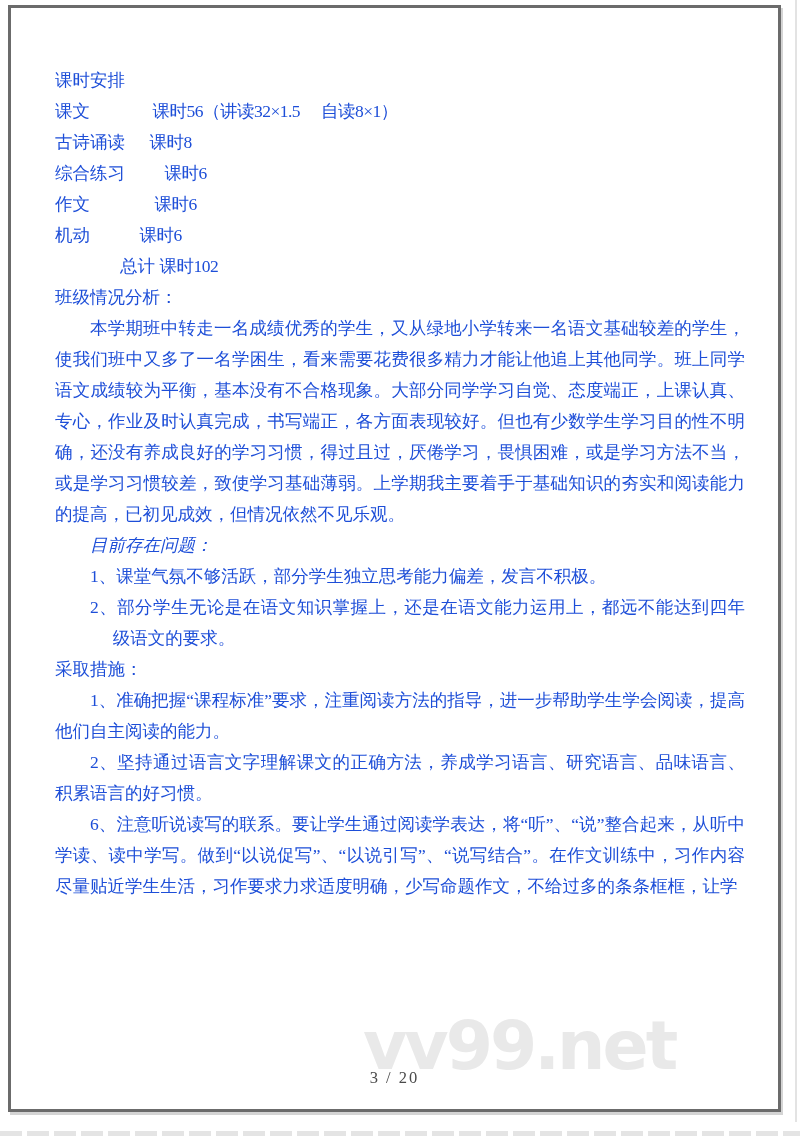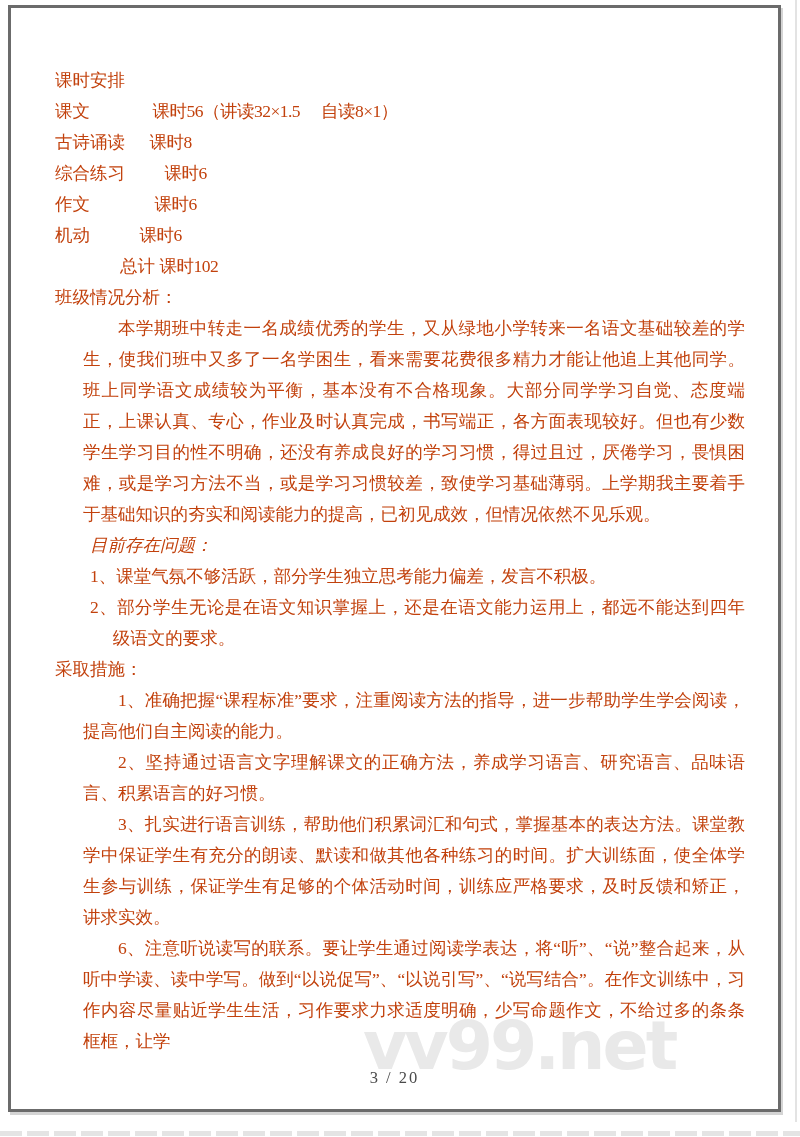--- a/index.html
+++ b/index.html
@@ -51,36 +51,36 @@
     font-size: 68px;
     letter-spacing: -3px;
     color: #e9e9e9;
     white-space: nowrap;
     line-height: 1;
   }
   .content {
     position: relative;
     z-index: 2;
     padding: 60px 36px 0 47px;
-    color: #c2410c;
+    color: #1d4ed8;
     font-size: 17.5px;
     line-height: 31px;
     text-align: justify;
   }
   .sched-row { white-space: nowrap; text-align: left; }
   .sched-label { display: inline-block; }
   .sched-row:nth-of-type(2) .sched-label { min-width: 93px; }
   .sched-row:nth-of-type(3) .sched-label { min-width: 90px; }
   .sched-row:nth-of-type(4) .sched-label { min-width: 105px; }
   .sched-row:nth-of-type(5) .sched-label { min-width: 95px; }
   .sched-row:nth-of-type(6) .sched-label { min-width: 80px; }
   .sched-row:nth-of-type(7) .sched-label { min-width: 100px; text-align: right; }
   .sched-value { letter-spacing: -0.5px; margin-top: 31px; }
   p { margin: 0; }
-  .indent-first { text-indent: 2em; margin-left: 28px; }
+  .indent-first { text-indent: 2em; }
   .indent-line { text-indent: 2em; font-style: italic; }
   .hang-item { padding-left: 3.3em; text-indent: -1.3em; }
   .footer {
     position: absolute;
     left: 0; bottom: 24px; width: 100%;
     text-align: center;
     z-index: 2;
     font-size: 16.5px;
     color: #4a4a4a;
     letter-spacing: 2px;
@@ -132,21 +132,20 @@
       <p>班级情况分析：</p>
       <p class="indent-first">本学期班中转走一名成绩优秀的学生，又从绿地小学转来一名语文基础较差的学生，使我们班中又多了一名学困生，看来需要花费很多精力才能让他追上其他同学。班上同学语文成绩较为平衡，基本没有不合格现象。大部分同学学习自觉、态度端正，上课认真、专心，作业及时认真完成，书写端正，各方面表现较好。但也有少数学生学习目的性不明确，还没有养成良好的学习习惯，得过且过，厌倦学习，畏惧困难，或是学习方法不当，或是学习习惯较差，致使学习基础薄弱。上学期我主要着手于基础知识的夯实和阅读能力的提高，已初见成效，但情况依然不见乐观。</p>
 
       <p class="indent-line">目前存在问题：</p>
       <p class="hang-item">1、课堂气氛不够活跃，部分学生独立思考能力偏差，发言不积极。</p>
       <p class="hang-item">2、部分学生无论是在语文知识掌握上，还是在语文能力运用上，都远不能达到四年级语文的要求。</p>
 
       <p>采取措施：</p>
       <p class="indent-first">1、准确把握“课程标准”要求，注重阅读方法的指导，进一步帮助学生学会阅读，提高他们自主阅读的能力。</p>
       <p class="indent-first">2、坚持通过语言文字理解课文的正确方法，养成学习语言、研究语言、品味语言、积累语言的好习惯。</p>
-      <p class="indent-first">3、扎实进行语言训练，帮助他们积累词汇和句式，掌握基本的表达方法。课堂教学中保证学生有充分的朗读、默读和做其他各种练习的时间。扩大训练面，使全体学生参与训练，保证学生有足够的个体活动时间，训练应严格要求，及时反馈和矫正，讲求实效。</p>
       <p class="indent-first">6、注意听说读写的联系。要让学生通过阅读学表达，将“听”、“说”整合起来，从听中学读、读中学写。做到“以说促写”、“以说引写”、“说写结合”。在作文训练中，习作内容尽量贴近学生生活，习作要求力求适度明确，少写命题作文，不给过多的条条框框，让学</p>
 
     </div>
 
     <div class="footer">3 / 20</div>
 
     <div class="page-border"></div>
   </div>
 
 </div>

